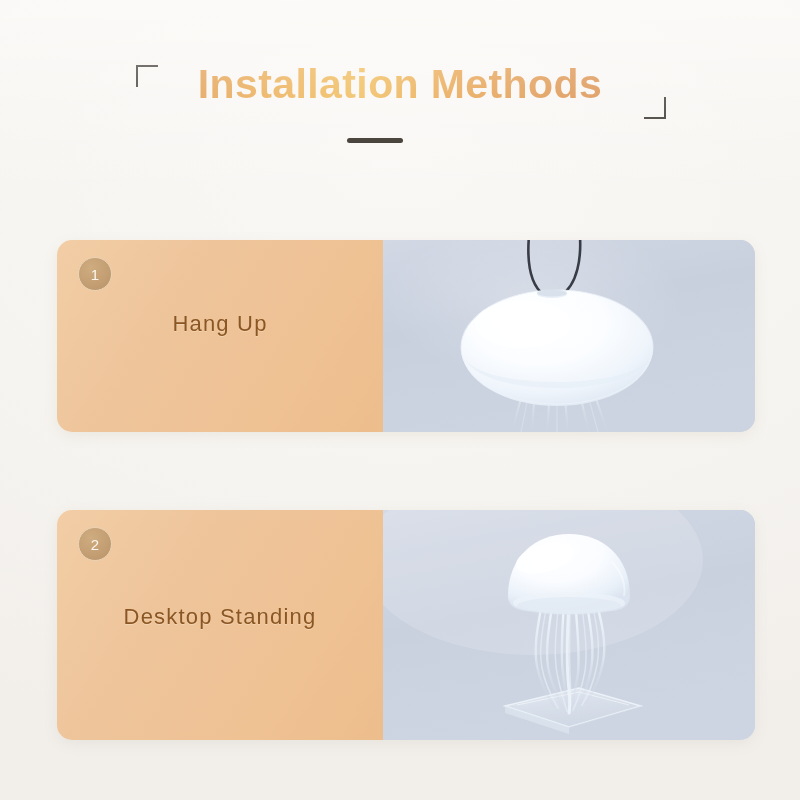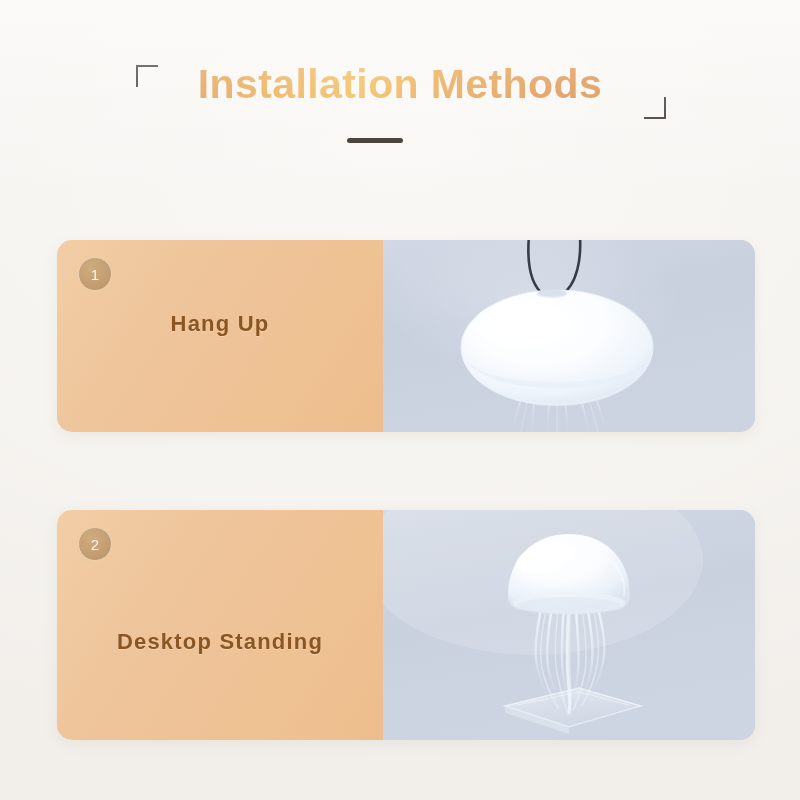--- a/index.html
+++ b/index.html
@@ -133,40 +133,39 @@
     justify-content: center;
     color: #fdf6ec;
     font-size: 15px;
     font-weight: normal;
     line-height: 1;
   }
 
   
   .card-label {
     position: absolute;
-    font-weight: bold;
+    font-weight: normal;
     color: #8a5623;
     letter-spacing: 1.2px;
     white-space: nowrap;
     text-shadow: 0 1px 0 rgba(255,240,220,0.35);
   }
   .card-1 .card-label {
     left: 0;
     right: 0;
     text-align: center;
     top: 71px;
     font-size: 22px;
   }
   .card-2 .card-label {
     left: 0;
     right: 0;
     text-align: center;
     top: 94px;
     font-size: 22px;
-    margin-top: 25px;
   }
 
   
   .photo {
     position: absolute;
     inset: 0;
   }
 
   
   .glow-top {

